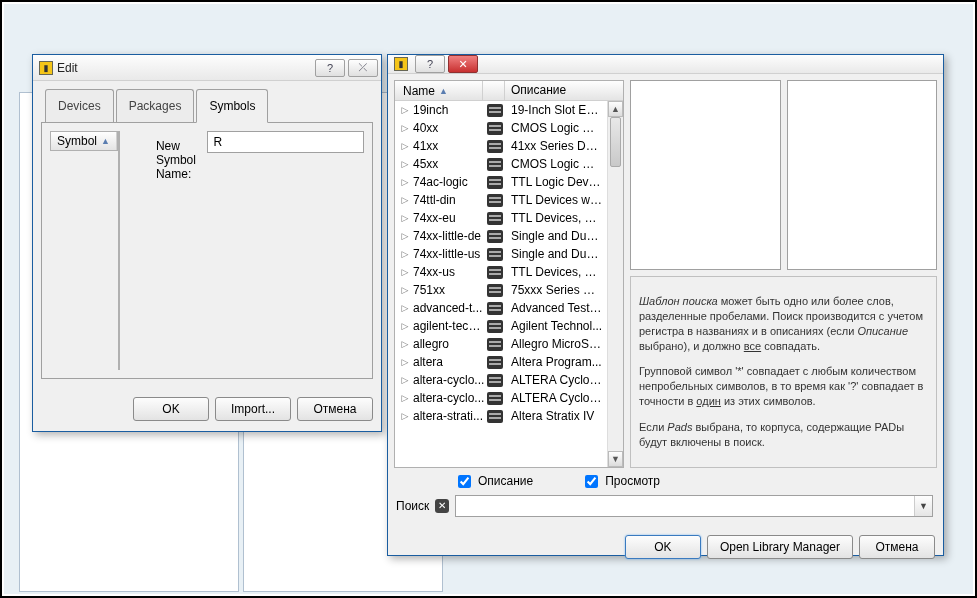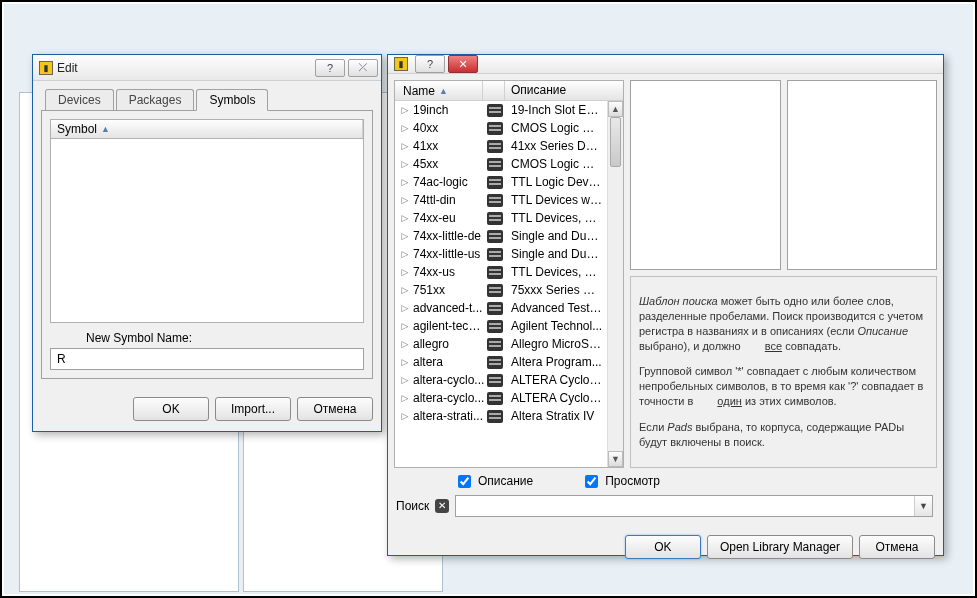--- a/index.html
+++ b/index.html
@@ -73,28 +73,28 @@
   .titlebar .winbtn.close {
     background: linear-gradient(to bottom, #f08080, #c83030);
     border-color: #903030;
     color: #fff;
   }
   .content { padding: 8px; flex: 1; display: flex; flex-direction: column; }
   .tabs {
     display: flex; gap: 2px; margin-bottom: -1px; padding-left: 4px;
   }
   .tab {
-    padding: 3px 12px; border: 1px solid #a0a0a0; border-bottom: none;
+    padding: 9px 12px; border: 1px solid #a0a0a0; border-bottom: none;
     background: #ececec; border-radius: 3px 3px 0 0; font-size: 12px;
     color: #444; cursor: pointer;
   }
   .tab.active { background: #f0f0f0; color: #000; border-bottom: 1px solid #f0f0f0; position: relative; z-index: 2; }
   .tabpane {
     border: 1px solid #a0a0a0; padding: 8px; flex: 1;
-    display: flex; flex-direction: column;
+    display: flex; 
     background: #f0f0f0;
   }
   .listhead {
     display: flex; border: 1px solid #b0b0b0; height: 20px;
     background: linear-gradient(to bottom, #fefefe, #e4e4e4);
   }
   .listhead .col { flex: 1; padding: 2px 6px; display: flex; align-items: center; gap: 4px; border-right: 1px solid #d0d0d0; }
   .sort-arrow { font-size: 9px; color: #5a7db0; }
   .listbody { flex: 1; border: 1px solid #b0b0b0; border-top: none; background: #fff; }
   .field-label { margin-top: 8px; margin-bottom: 3px; margin-left: 36px; }
@@ -132,21 +132,21 @@
   .tree-row .desc { width: 100px; padding: 0 4px; overflow: hidden; white-space: nowrap; text-overflow: ellipsis; }
   .preview-col { display: flex; flex-direction: column; flex: 1; gap: 6px; }
   .preview-panes { display: flex; gap: 6px; height: 190px; }
   .preview-box { flex: 1; border: 1px solid #a0a0a0; background: #fff; }
   .help-box {
     flex: 1; border: 1px solid #c0c0c0; background: #f0f0f0;
     padding: 6px 8px; font-size: 11px; color: #333; overflow: hidden;
     line-height: 1.35; position: relative;
   }
   .help-box em { }
-  .help-box u { text-decoration: underline; margin-left: 21px; }
+  .help-box u { text-decoration: underline; }
   .checks-row { display: flex; justify-content: flex-end; gap: 18px; padding: 0 4px 0 0; }
   .chk { display: flex; align-items: center; gap: 4px; font-size: 12px; }
   .chk input { width: 13px; height: 13px; }
   .search-row { display: flex; align-items: center; gap: 6px; padding: 0 4px 2px 2px; }
   .search-row .combo { flex: 1; height: 22px; border: 1px solid #a0a0a0; background: #fff; position: relative; display:flex; align-items:center; }
   .search-row .combo .dd { position: absolute; right: 0; top:0; bottom:0; width: 18px; border-left: 1px solid #ccc; display:flex;align-items:center;justify-content:center; color:#444; font-size:9px; background: linear-gradient(to bottom,#fefefe,#e5e5e5); }
   .close-x { width: 14px; height: 14px; border-radius: 3px; background: #444; color: #fff; font-size: 10px; display:flex;align-items:center;justify-content:center; }
 </style>
 </head>
 <body>

